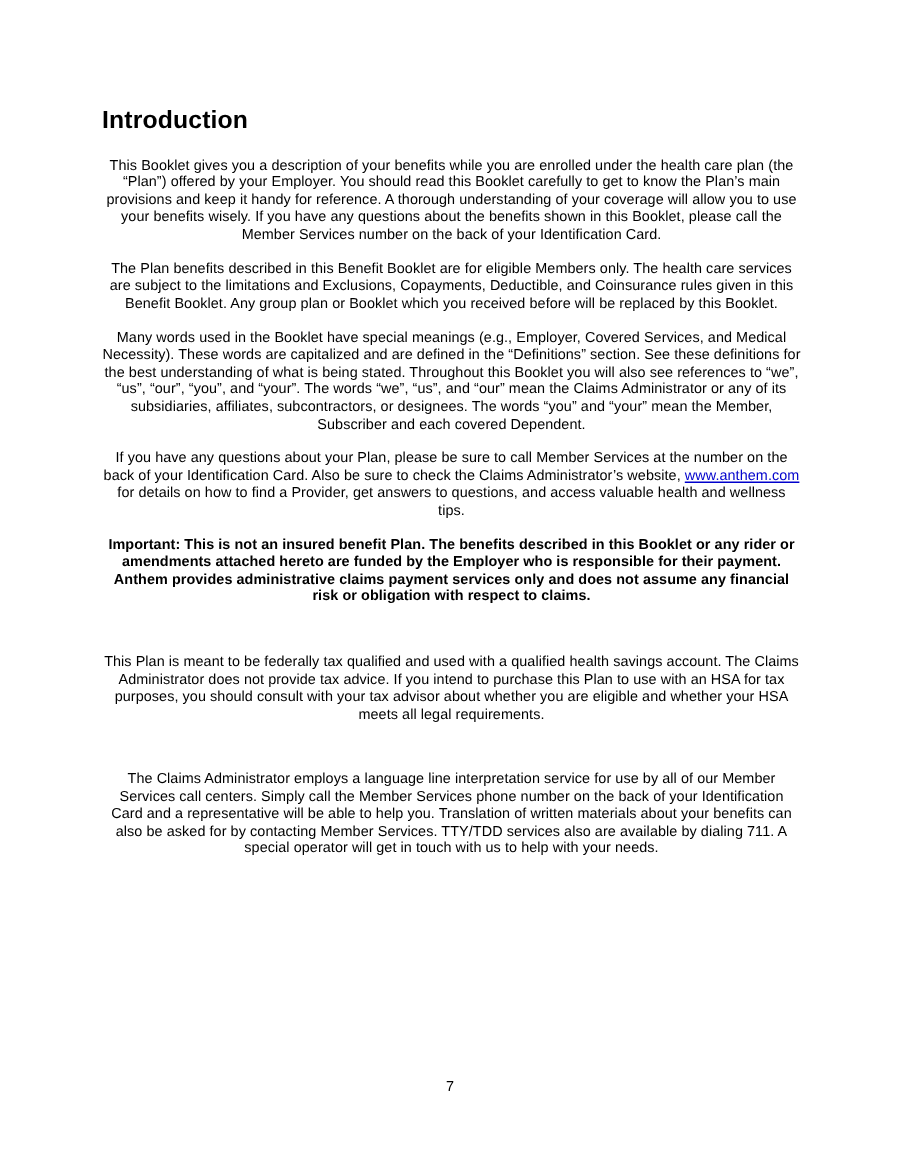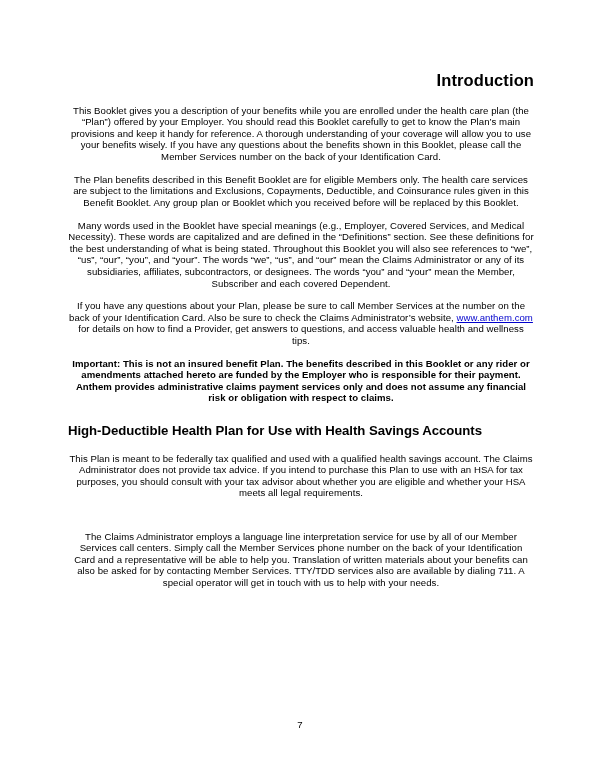--- a/index.html
+++ b/index.html
@@ -20,21 +20,21 @@
     inset: 0;
     background: #ffffff;
   }
   .content {
     position: absolute;
     left: 68px;
     top: 0;
     width: 466px;
   }
   .doc-title {
-    text-align: right;
+    text-align: left;
     font-size: 16.5px;
     font-weight: bold;
     letter-spacing: 0.1px;
     margin: 0;
     padding-top: 71px;
     padding-bottom: 0;
     line-height: 1.2;
   }
   p.body-para {
     font-size: 9.6px;
@@ -102,21 +102,20 @@
     <div class="gap-para"></div>
 
     <p class="body-para"><span>If you have any questions about your Plan, please be sure to call Member Services at the number on the back of your Identification Card.  Also be sure to check the Claims Administrator’s website, </span><a class="link" href="#">www.anthem.com</a><span>  for details on how to find a Provider, get answers to questions, and access valuable health and wellness tips.</span></p>
 
     <div class="gap-para"></div>
 
     <p class="body-para bold-para">Important:  This is not an insured benefit Plan.  The benefits described in this Booklet or any rider or amendments attached hereto are funded by the Employer who is responsible for their payment.  Anthem provides administrative claims payment services only and does not assume any financial risk or obligation with respect to claims.</p>
 
     <div class="gap-before-head"></div>
 
-    <h2 class="section-head">High-Deductible Health Plan for Use with Health Savings Accounts</h2>
 
     <div class="gap-after-head"></div>
 
     <p class="body-para">This Plan is meant to be federally tax qualified and used with a qualified health savings account.  The Claims Administrator does not provide tax advice.  If you intend to purchase this Plan to use with an HSA for tax purposes, you should consult with your tax advisor about whether you are eligible and whether your HSA meets all legal requirements.</p>
 
     <div class="gap-before-head"></div>
 
 
     <div class="gap-after-head"></div>
 

